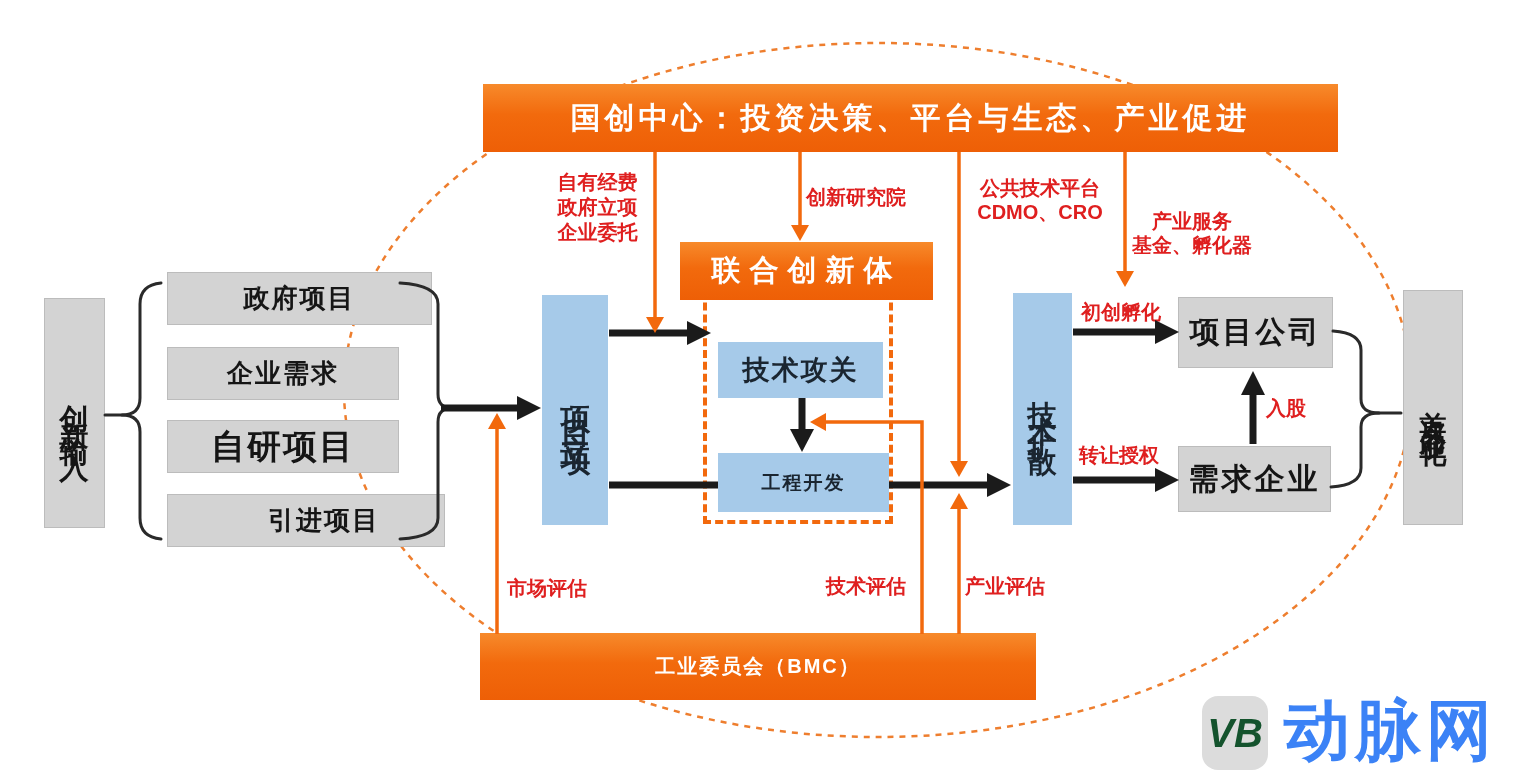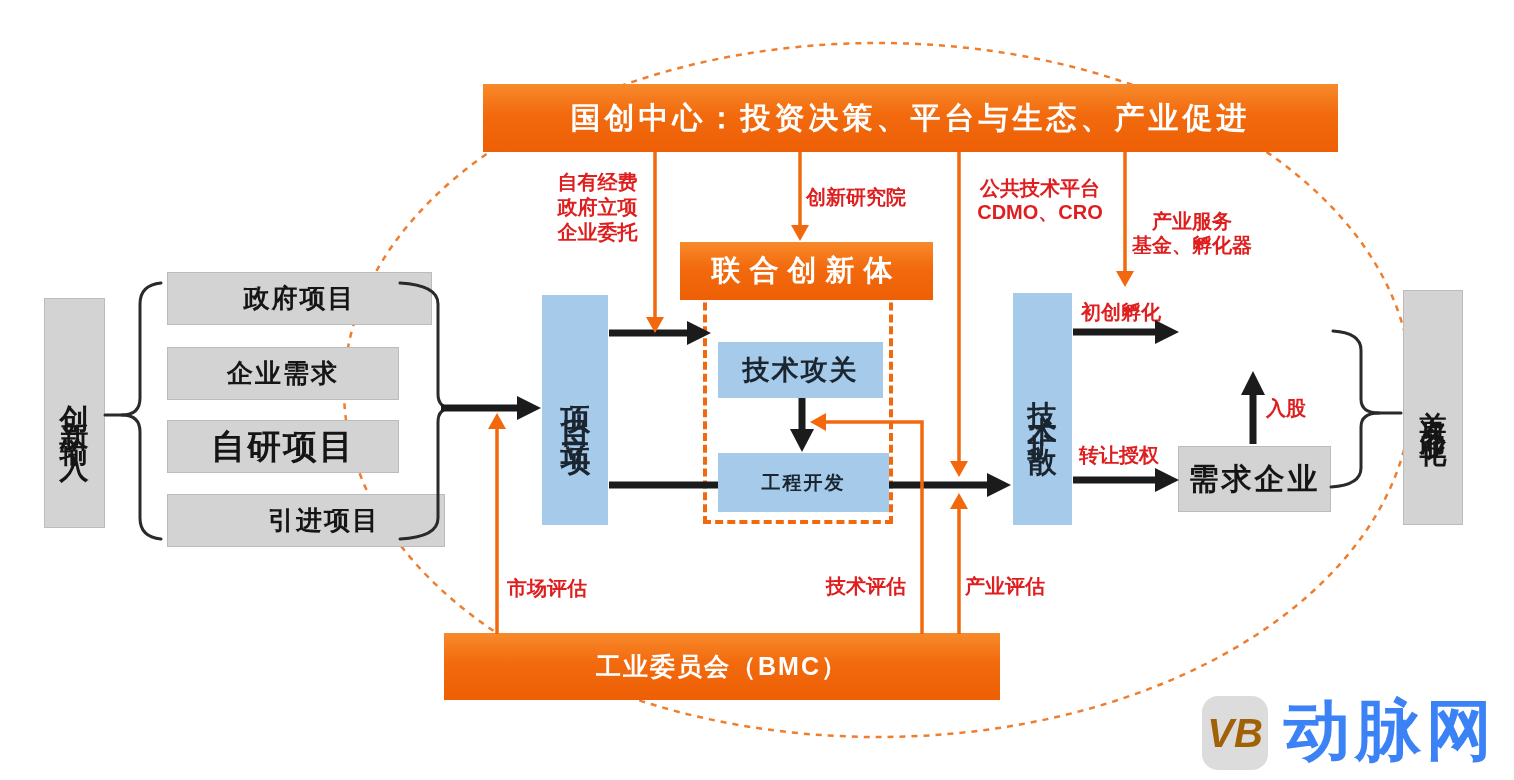--- a/index.html
+++ b/index.html
@@ -21,21 +21,21 @@
   .dashed-rect{
     position:absolute;border:4px dashed #f2690d;box-sizing:border-box;z-index:1;background:transparent;
   }
   .rlabel{
     position:absolute;color:#df1f1f;font-weight:bold;font-size:20px;line-height:25px;
     white-space:pre-line;z-index:5;
   }
   .center{text-align:center;}
   .watermark-logo{
     position:absolute;left:1202px;top:696px;width:66px;height:74px;border-radius:16px;
-    background:#dcdcdc;color:#a16207;display:flex;align-items:center;justify-content:center;
+    background:#dcdcdc;color:#14532d;display:flex;align-items:center;justify-content:center;
     font-size:40px;font-weight:bold;font-style:italic;z-index:4;
   }
   .watermark-name{
     position:absolute;left:1284px;top:692px;color:#3b82f6;font-size:66px;font-weight:bold;
     letter-spacing:5px;z-index:4;line-height:76px;
   }
 </style>
 </head>
 <body>
 
@@ -71,29 +71,30 @@
 
   <div class="box blue" style="left:718px;top:342px;width:165px;height:56px;font-size:27px;letter-spacing:2px;">技术攻关</div>
   <div class="box blue" style="left:718px;top:453px;width:171px;height:59px;font-size:19px;letter-spacing:2px;">工程开发</div>
 
   <div class="box blue vtext" style="left:1013px;top:293px;width:59px;height:232px;font-size:29px;letter-spacing:16px;">技术扩散</div>
 
   <div class="rlabel" style="left:1081px;top:300px;">初创孵化</div>
   <div class="rlabel" style="left:1079px;top:443px;">转让授权</div>
   <div class="rlabel" style="left:1266px;top:396px;">入股</div>
 
+  <div class="box gray" style="left:1178px;top:297px;width:155px;height:71px;font-size:30px;letter-spacing:3px;">项目公司</div>
   <div class="box gray" style="left:1178px;top:446px;width:153px;height:66px;font-size:30px;letter-spacing:3px;">需求企业</div>
 
   <div class="box gray vtext" style="left:1403px;top:290px;width:60px;height:235px;font-size:27px;letter-spacing:7px;">首次商业化</div>
 
   <div class="rlabel" style="left:507px;top:576px;">市场评估</div>
   <div class="rlabel" style="left:826px;top:574px;">技术评估</div>
   <div class="rlabel" style="left:965px;top:574px;">产业评估</div>
 
-  <div class="box orange" style="left:444px;top:633px;width:556px;height:67px;font-size:25px;letter-spacing:2px;">工业委员会（BMC）</div>
+  <div class="box orange" style="left:480px;top:633px;width:556px;height:67px;font-size:20px;letter-spacing:2px;">工业委员会（BMC）</div>
 
   <div class="watermark-logo">VB</div>
   <div class="watermark-name">动脉网</div>
 
   <svg class="layer" id="fg-layer">
 
     <g stroke="#2a2a2a" stroke-width="3" fill="none" stroke-linecap="round">
       <path d="M161 283 Q140 285 140 304 L140 398 Q140 415 122 415 L105 415"></path>
       <path d="M161 539 Q140 537 140 518 L140 432 Q140 415 122 415"></path>
     </g>

